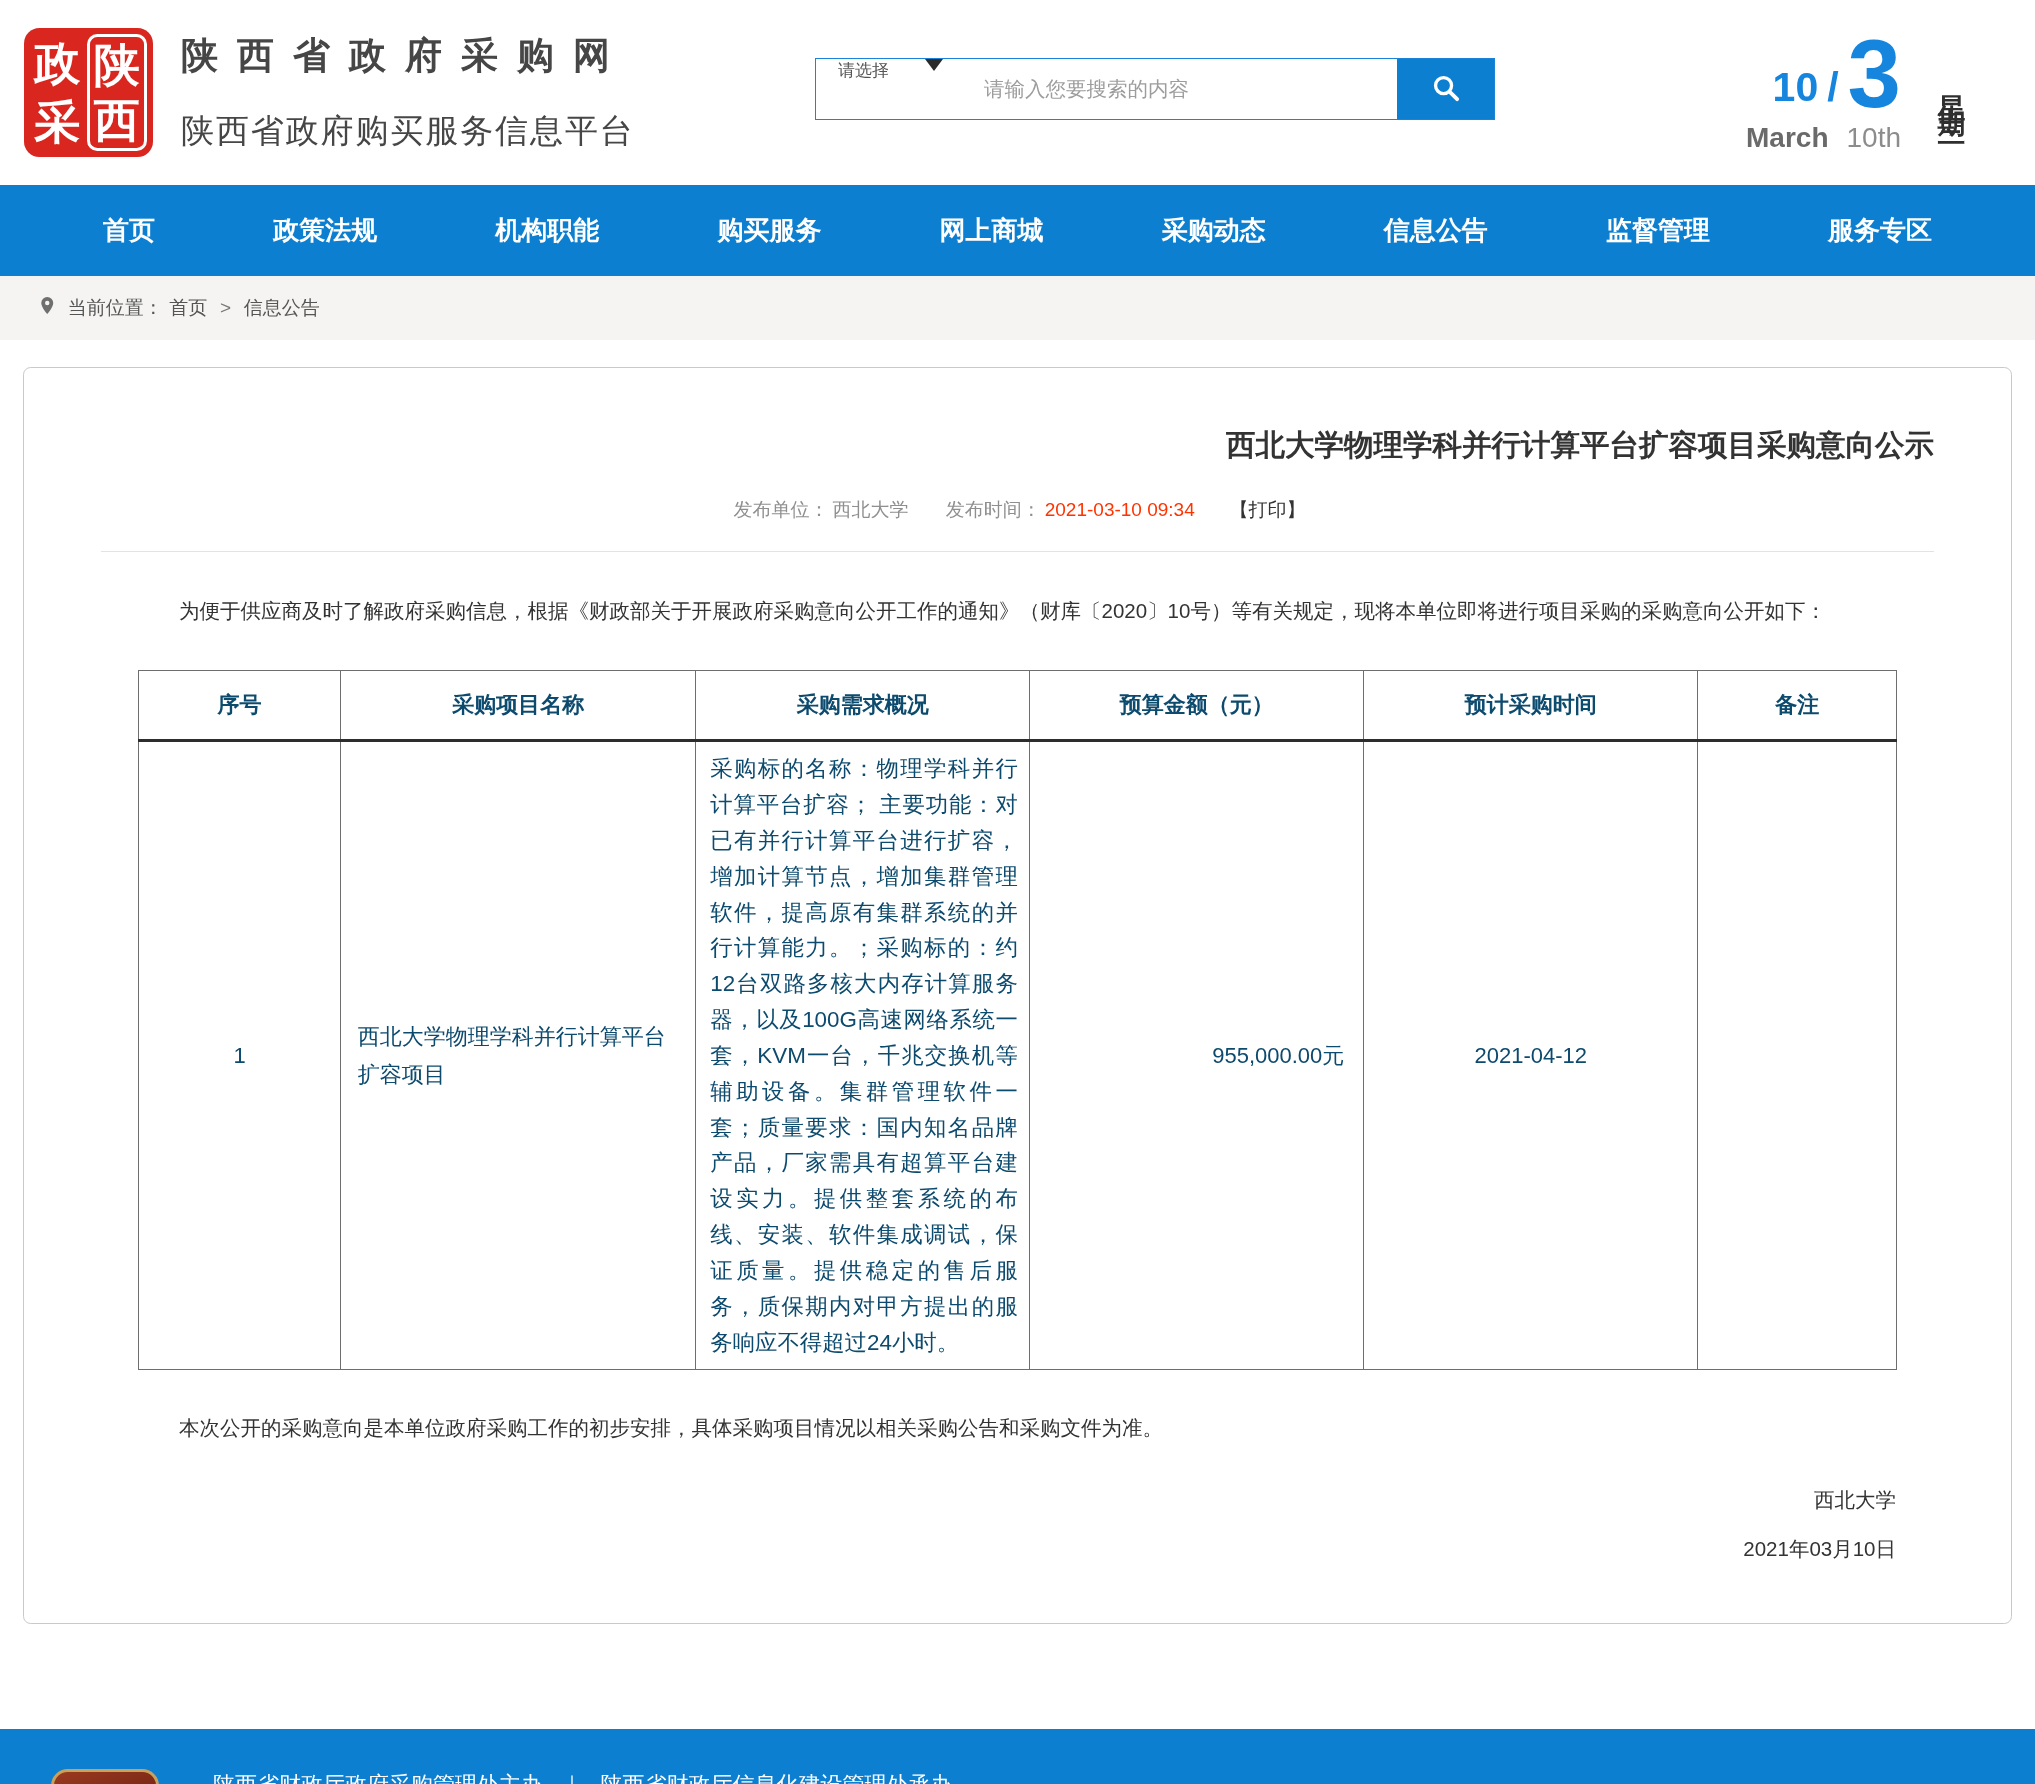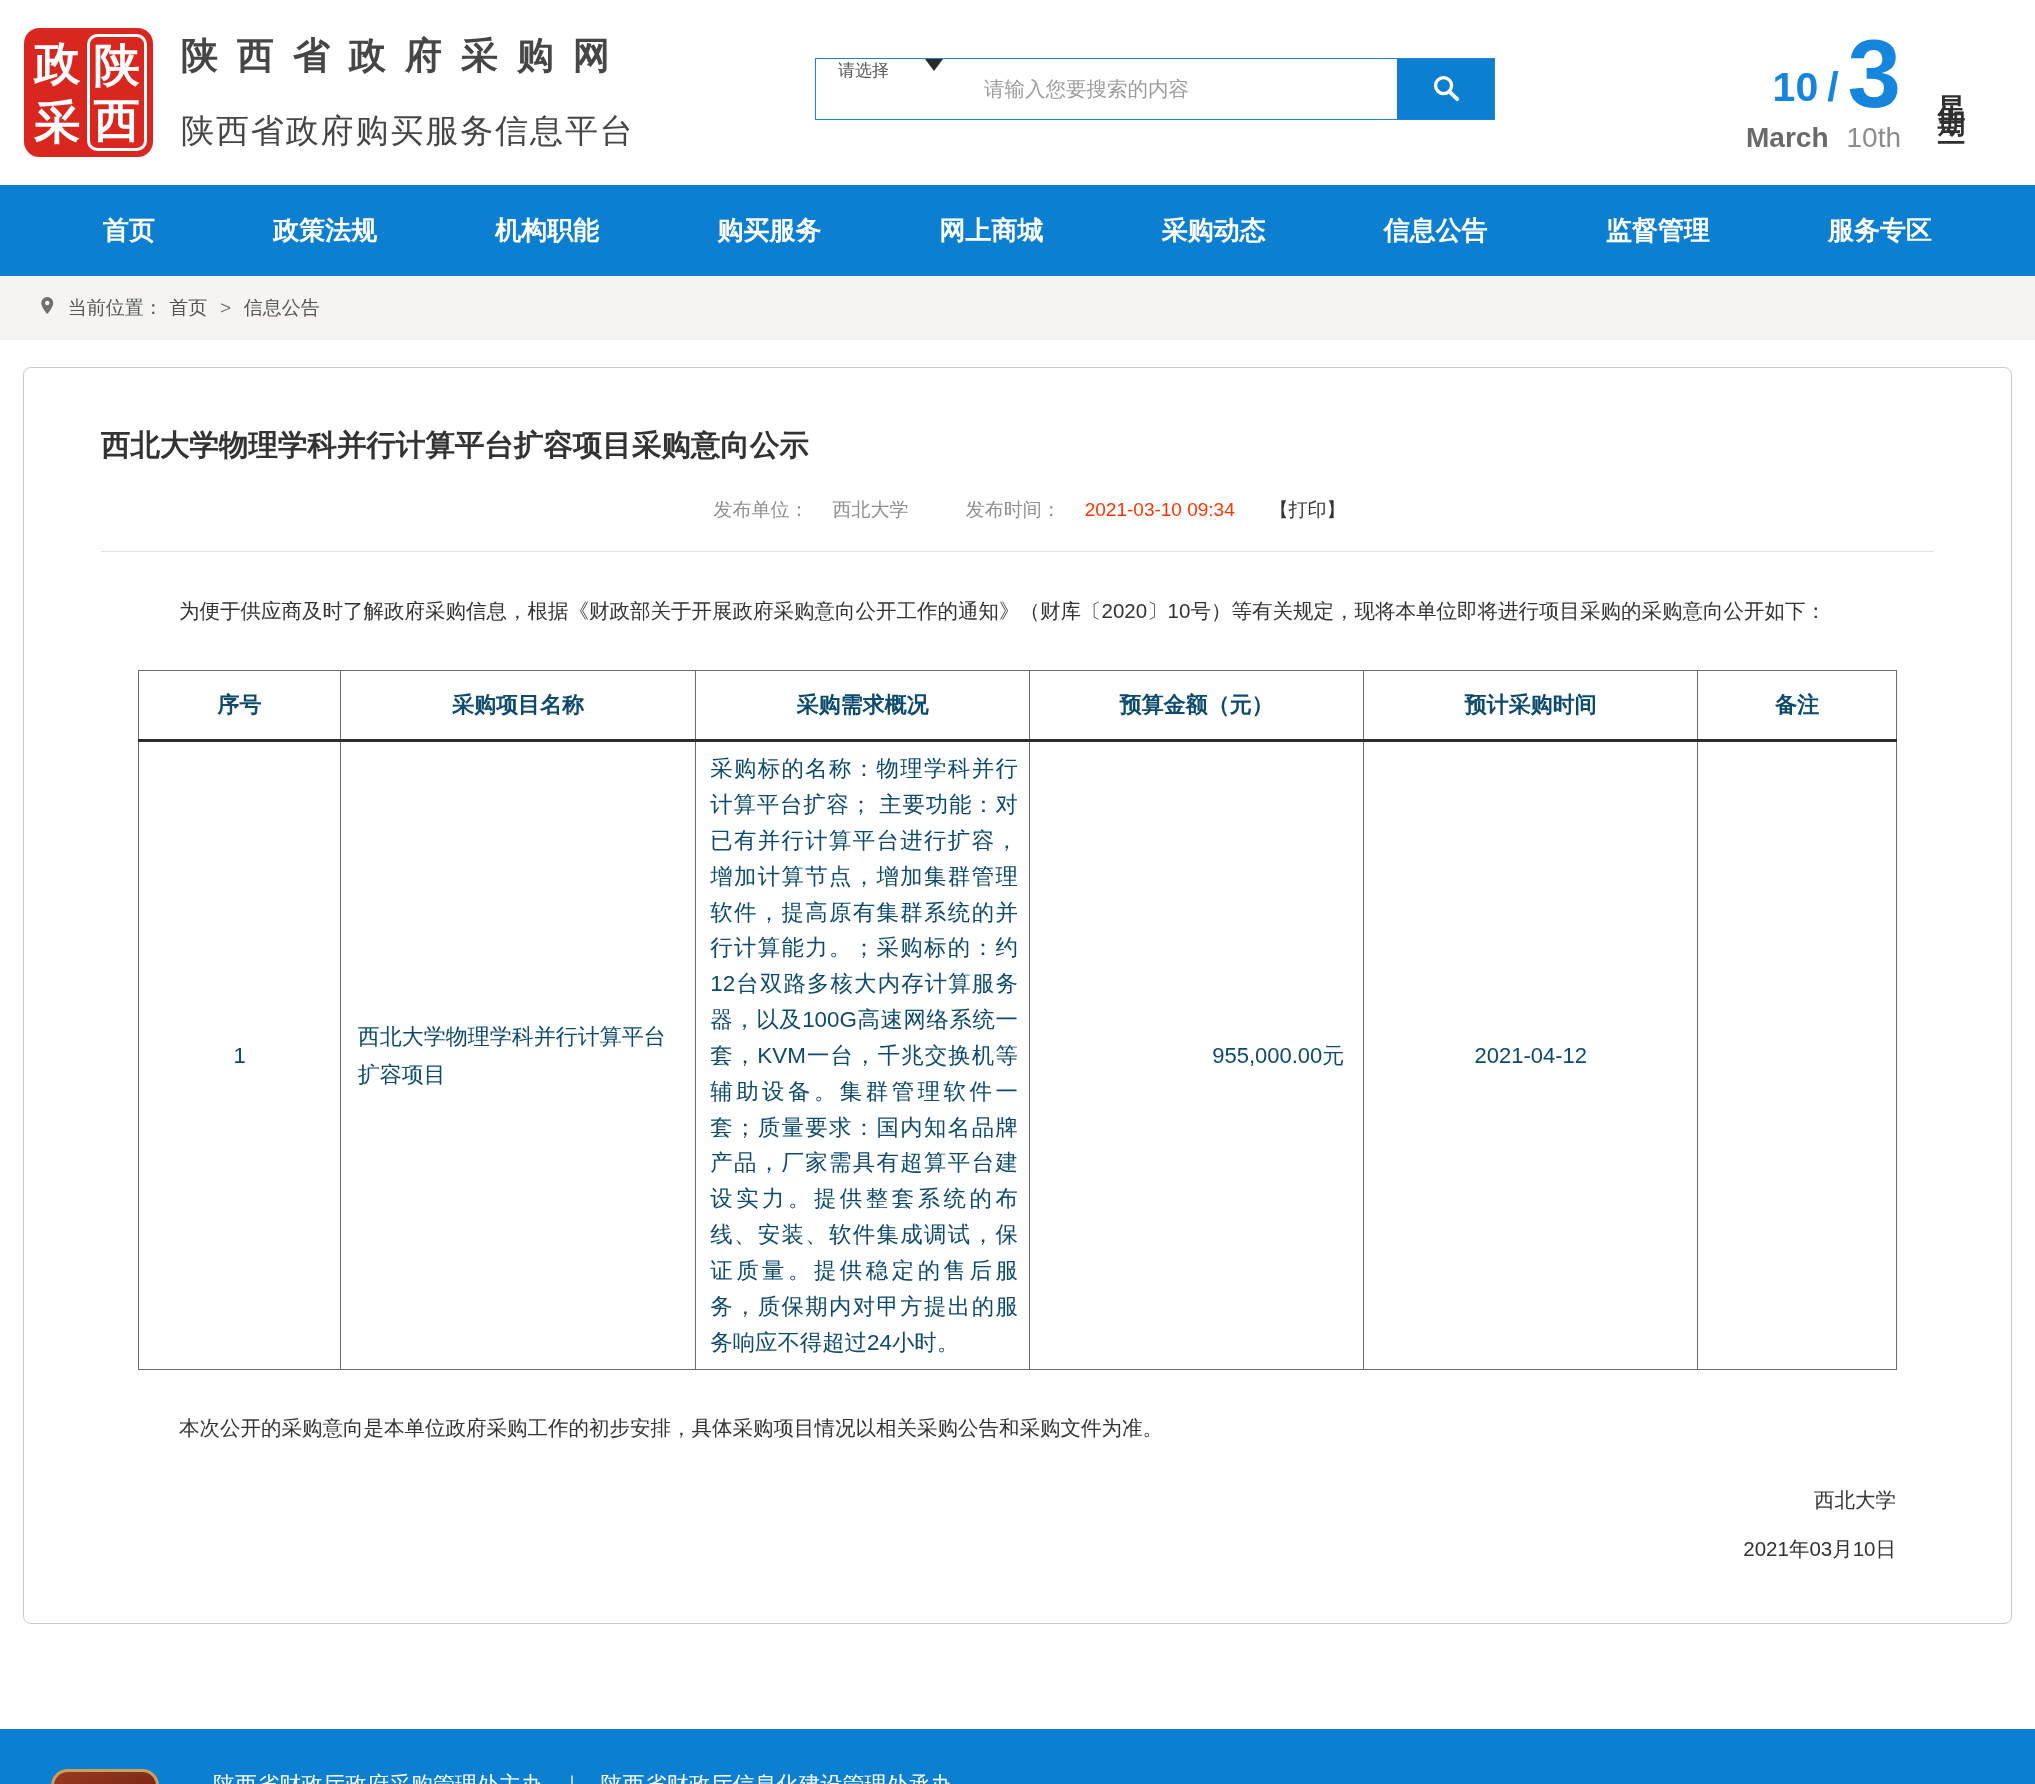--- a/index.html
+++ b/index.html
@@ -39,23 +39,23 @@
   
   .breadcrumb{background:#f5f4f2;height:64px;display:flex;align-items:center;padding-left:37px;font-size:19px;color:#555;}
   .crumb-label{margin-left:10.3px;}
   .crumb-items{display:flex;align-items:center;}
   .crumb-items>span{margin:0 6.4px;cursor:pointer;}
   .crumb-items>.crumb-sep{cursor:default;color:#777;}
 
   
   .main-wrap{padding:27px 23px 54px;background:#fff;}
   .content-box{border:1.9px solid #c9c9c9;border-radius:7.7px;padding:36px 77px 50px;background:#fff;}
-  .art-title{text-align:left;font-size:29.5px;font-weight:700;color:#333;margin-top:22px;}
+  .art-title{text-align:right;font-size:29.5px;font-weight:700;color:#333;margin-top:22px;}
   .art-meta{text-align:center;margin-top:31px;padding-bottom:28px;border-bottom:1.3px solid #e3e3e3;font-size:19px;color:#8f8f8f;}
-  .art-meta .seg{margin:0 24px;}
+  .art-meta .seg{margin:0 4px;}
   .meta-pub{color:#8f8f8f;margin-right:28px;}
   .meta-time{color:#ff3300;}
   .meta-print{color:#333;cursor:pointer;margin-left:29.5px;}
 
   .art-intro{margin:36px 37px 0;font-size:20.5px;line-height:2.25;text-indent:2em;color:#333;}
 
   .proc-table{width:calc(100% - 74px);margin:36px auto 0;border-collapse:collapse;font-size:22px;color:#0c4a6e;border:1.9px solid #555;}
   .proc-table col.c1{width:11.5%;} .proc-table col.c2{width:20.2%;}
   .proc-table col.c3{width:19%;}  .proc-table col.c4{width:19%;}
   .proc-table col.c5{width:19%;}  .proc-table col.c6{width:11.3%;}

